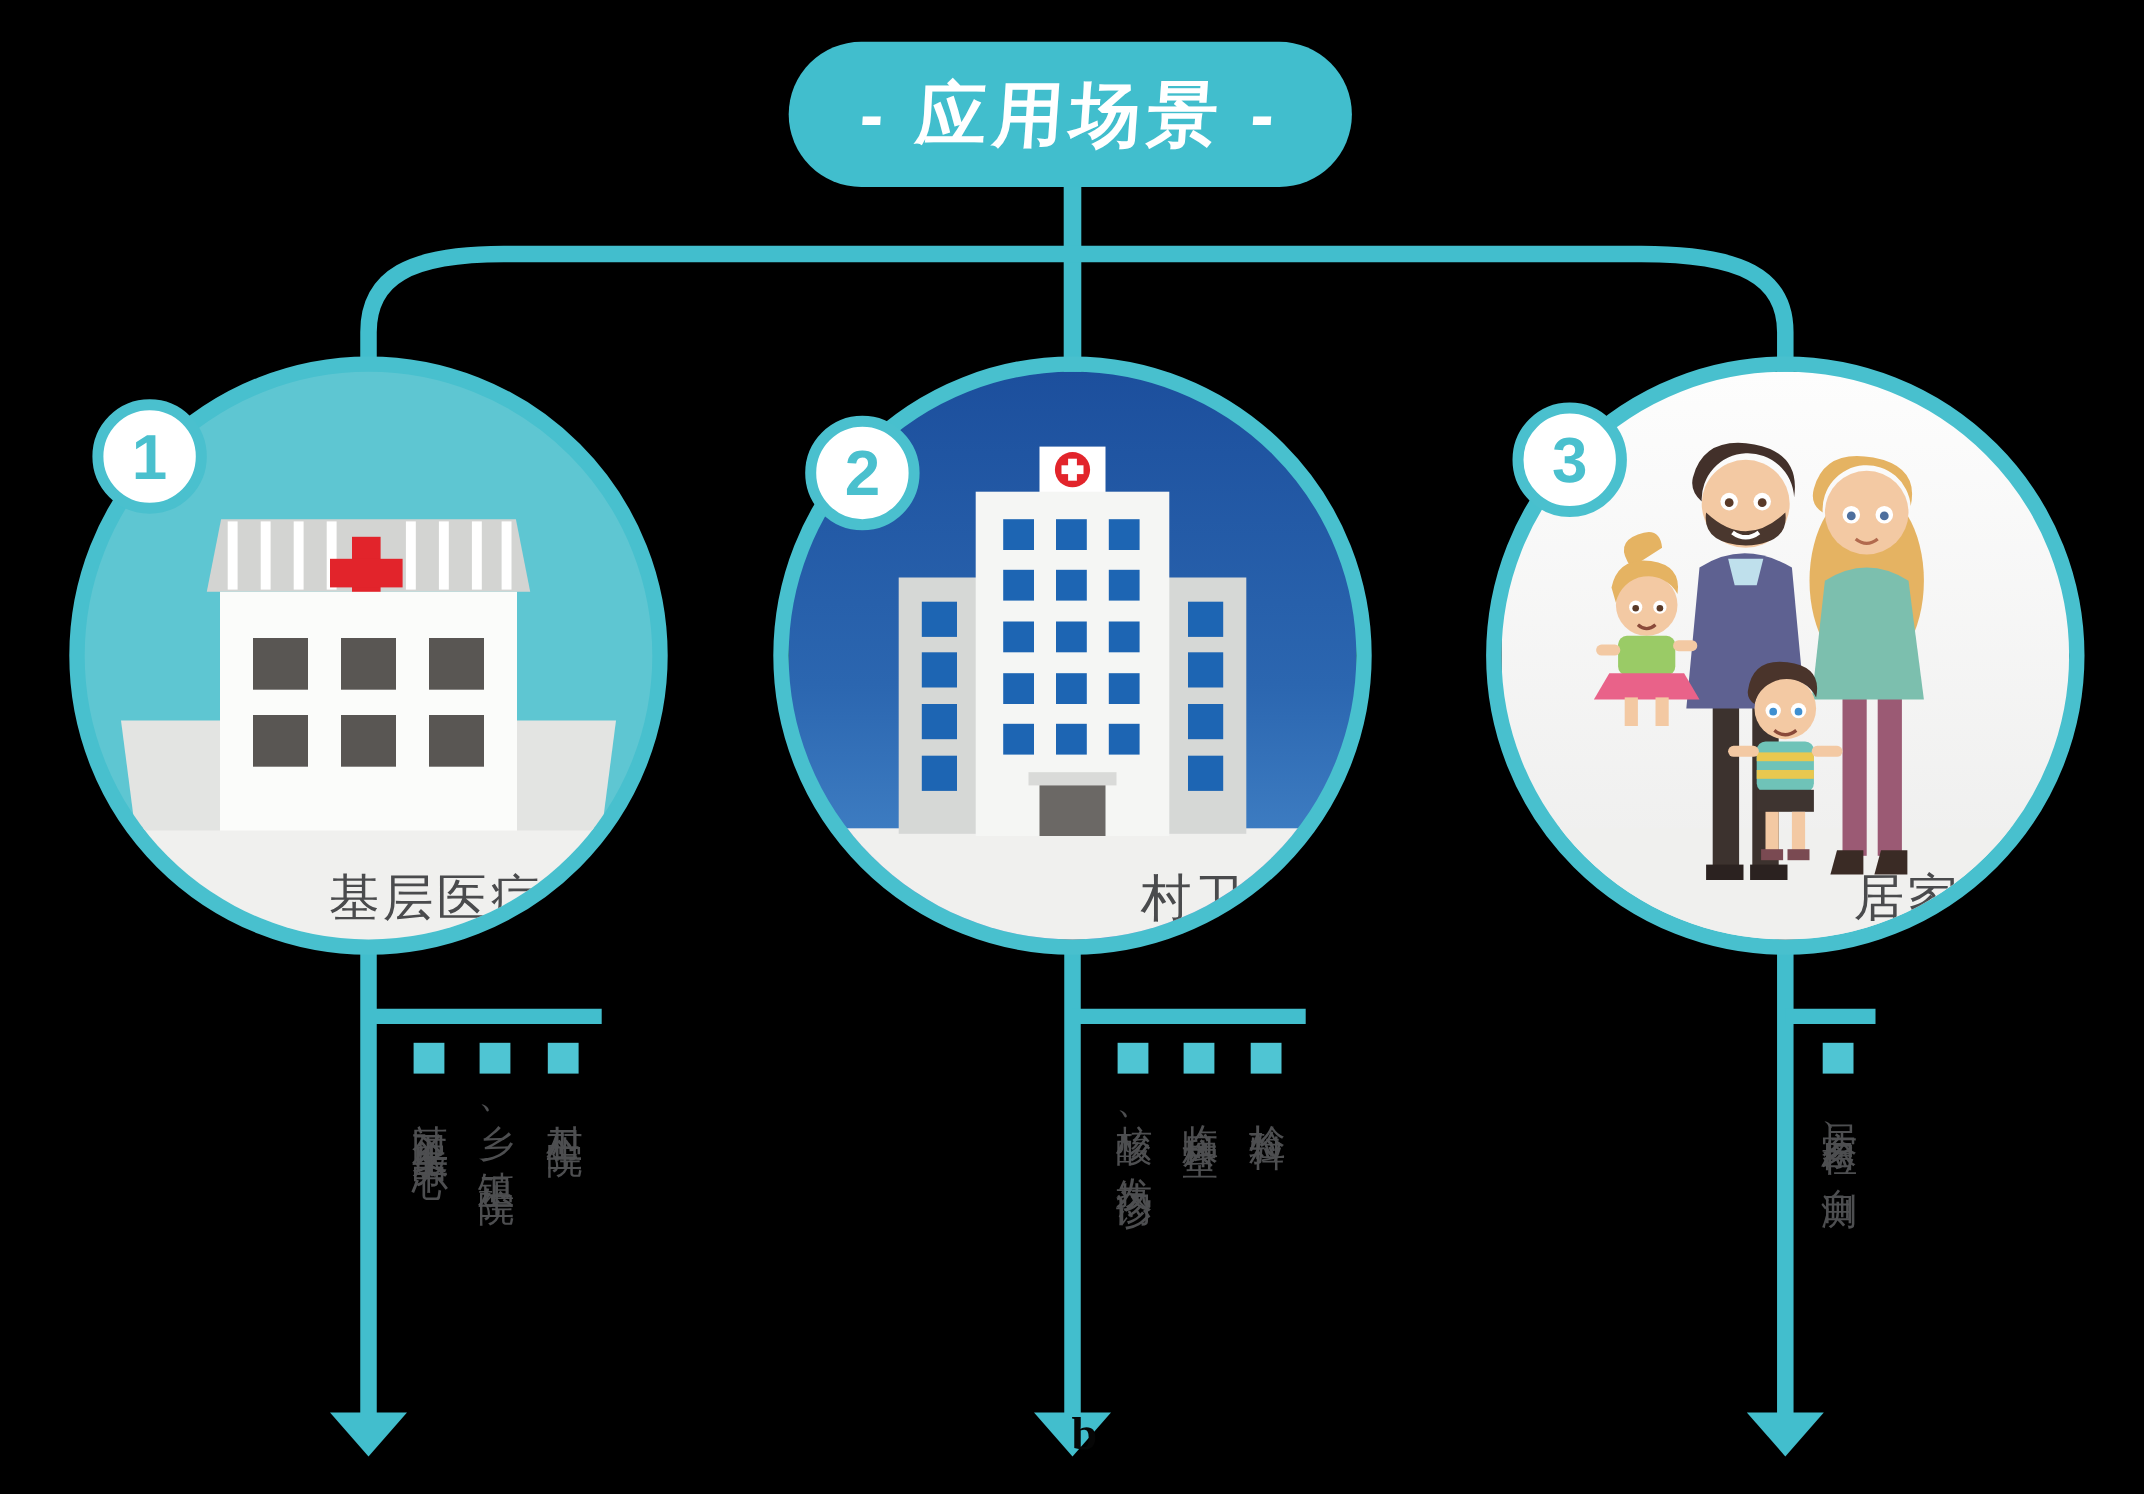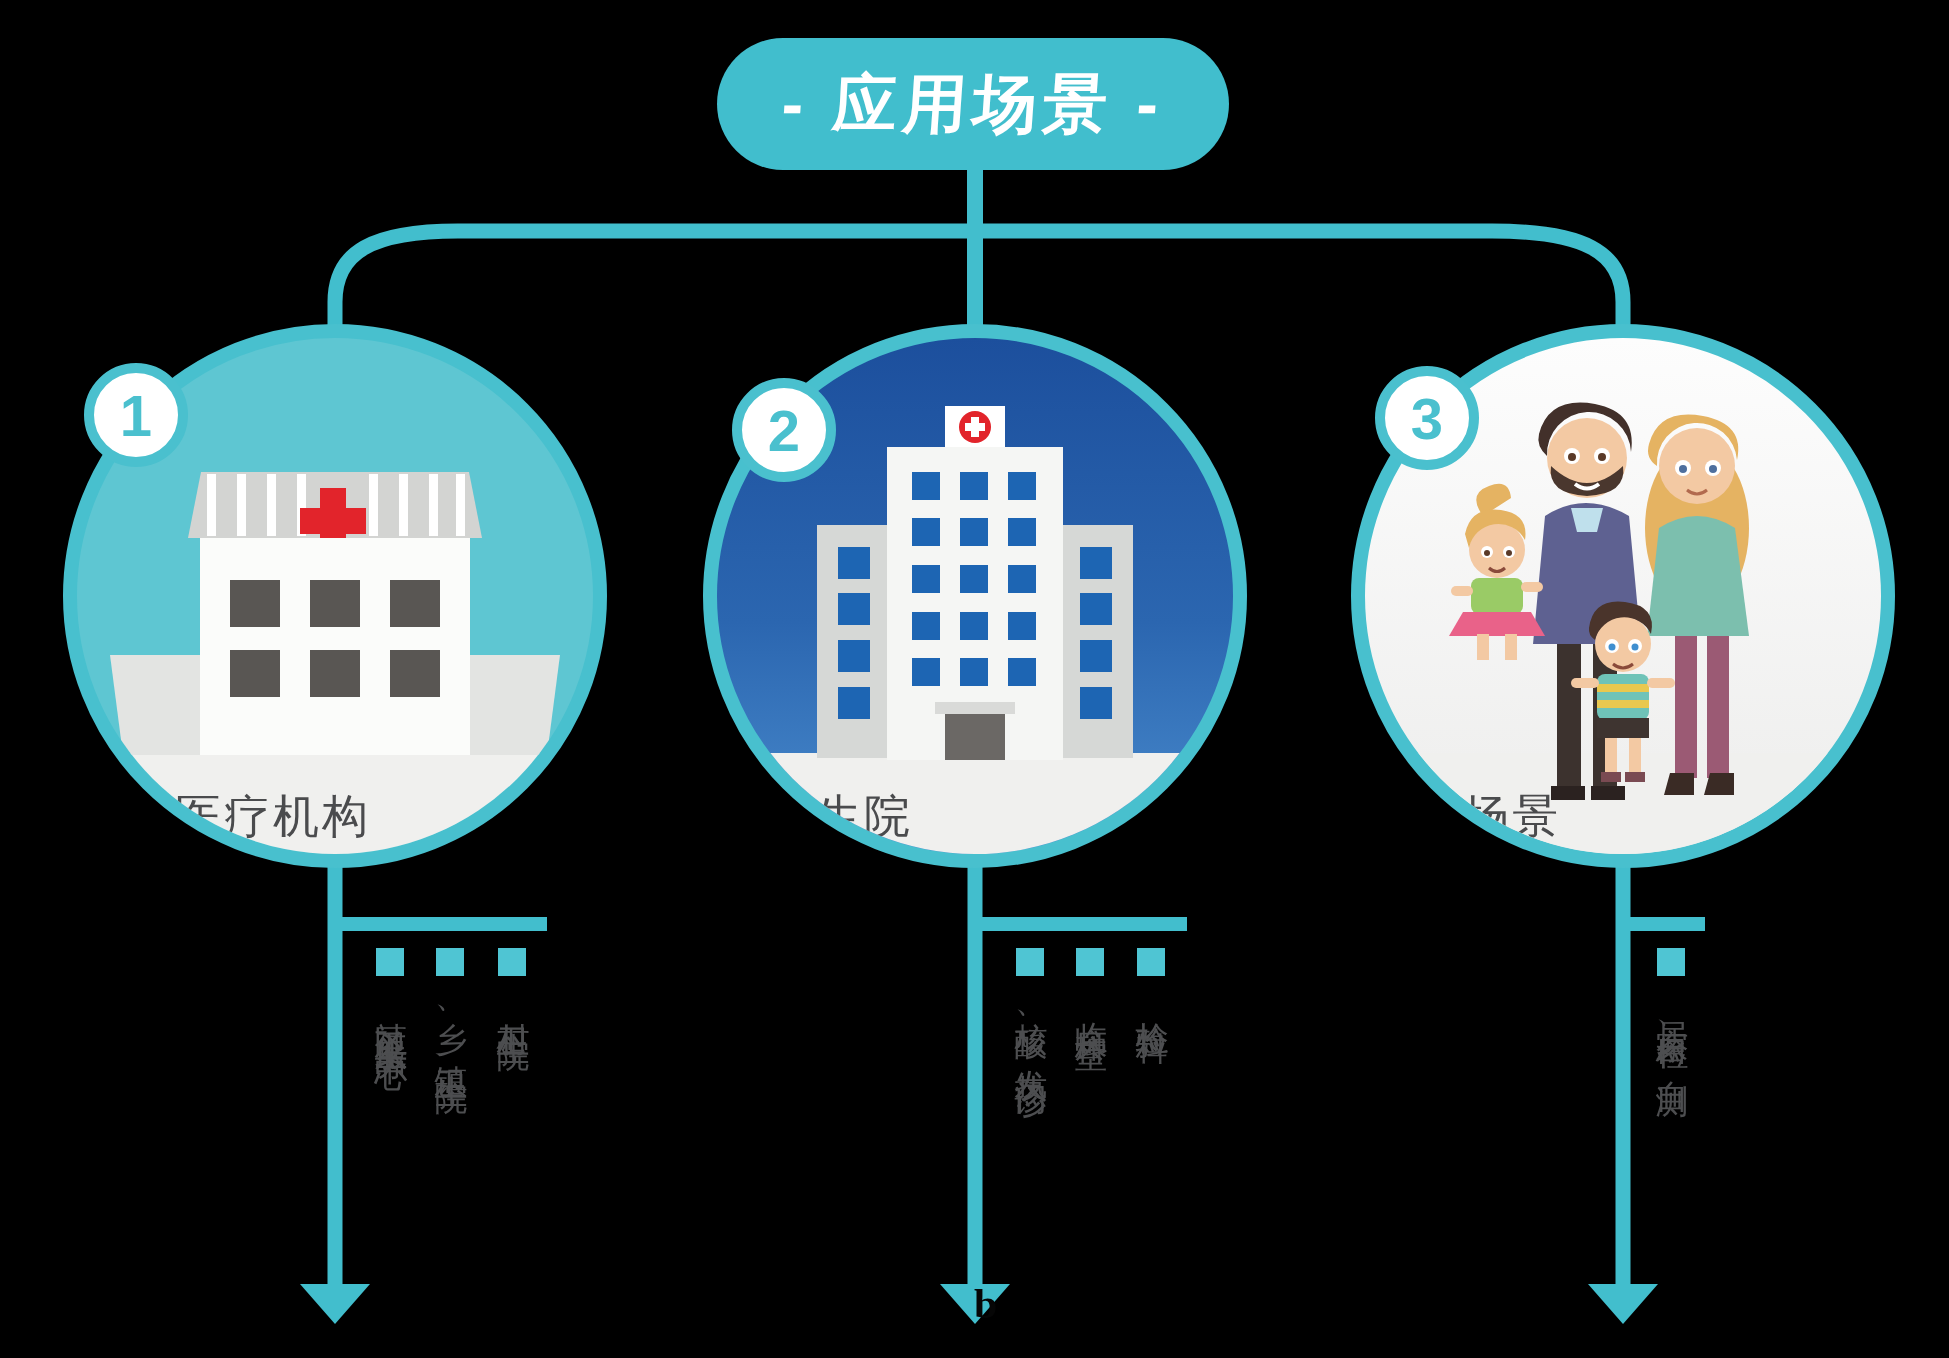--- a/index.html
+++ b/index.html
@@ -15,21 +15,21 @@
   
   #connectors{position:absolute;left:0;top:0;z-index:1;}
 
   
   .scene-circle{position:absolute;top:324px;width:516px;height:516px;border:14px solid #48C0CE;
     border-radius:50%;overflow:hidden;z-index:2;}
   #circle-1{left:63px;background:#5EC6D2;}
   #circle-2{left:703px;background:linear-gradient(180deg,#1C4F9D 0%,#2B66B0 55%,#4A8CCE 100%);}
   #circle-3{left:1351px;background:linear-gradient(180deg,#FDFDFD 0%,#EDEDEC 100%);}
   .ground{position:absolute;left:-30px;right:-30px;top:415px;bottom:-30px;background:#F0F0EE;}
-  .circle-label{position:absolute;left:0;right:0;top:448px;text-align:left;
+  .circle-label{position:absolute;left:0;right:0;top:448px;text-align:right;
     font-size:46px;color:#4A4B4D;letter-spacing:3px;z-index:2;}
   .illus{position:absolute;left:0;top:0;}
 
   
   .badge{position:absolute;width:84px;height:84px;border:10px solid #4AC0CE;border-radius:50%;
     background:#fff;color:#4AC0CE;font-size:58px;font-weight:bold;display:flex;
     align-items:center;justify-content:center;z-index:4;}
   #badge-1{left:84px;top:363px;}
   #badge-2{left:732px;top:378px;}
   #badge-3{left:1375px;top:366px;}
@@ -228,21 +228,21 @@
         <rect x="232" y="362" width="52" height="8" fill="#E9C84F"></rect>
         <rect x="206" y="340" width="28" height="10" rx="5" fill="#F3C9A3"></rect>
         <rect x="282" y="340" width="28" height="10" rx="5" fill="#F3C9A3"></rect>
         <rect x="232" y="380" width="52" height="20" fill="#3E3430"></rect>
         <rect x="240" y="400" width="12" height="36" fill="#F3C9A3"></rect>
         <rect x="264" y="400" width="12" height="36" fill="#F3C9A3"></rect>
         <rect x="236" y="434" width="20" height="10" fill="#7A4A52"></rect>
         <rect x="260" y="434" width="20" height="10" fill="#7A4A52"></rect>
       </g>
     </svg>
-    <div class="circle-label">应用场景</div>
+    <div class="circle-label">居家检测</div>
   </div>
 
   <div id="badge-1" class="badge">
       <span>1</span>
     </div>
   <div id="badge-2" class="badge">
       <span>2</span>
     </div>
   <div id="badge-3" class="badge">
       <span>3</span>

